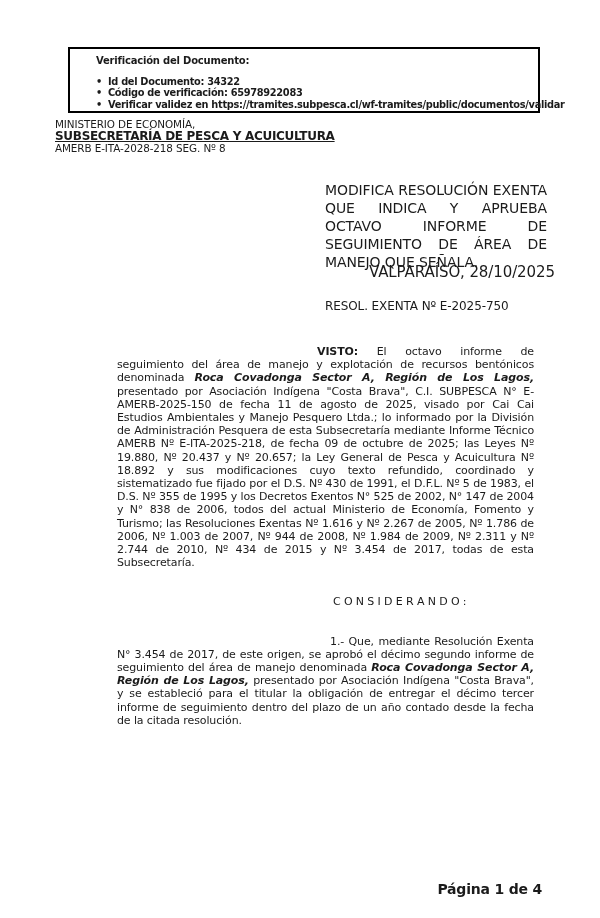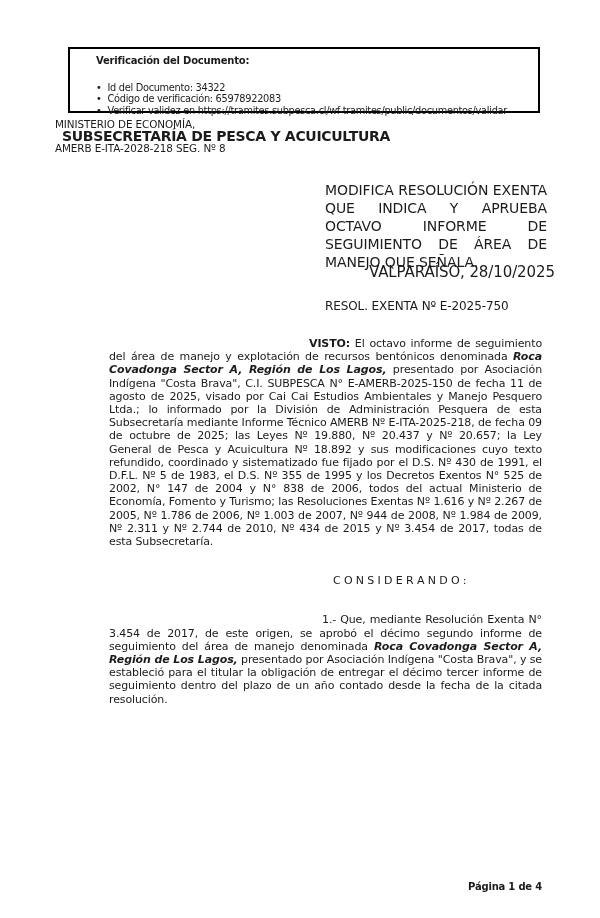--- a/index.html
+++ b/index.html
@@ -23,43 +23,43 @@
     width:472px; height:66px;
     border:2px solid #000;
     box-sizing:border-box;
     padding:6px 16px 0 26px;
   }
   .verify-title{
     font-weight:bold;
     font-size:10px;
     letter-spacing:-0.2px;
   }
-  .verify-list{margin-top:16px;}
+  .verify-list{margin-top:10px;font-weight:bold;}
   .verify-item{
     font-size:9.8px;
     letter-spacing:-0.3px;
     line-height:11.3px;
     white-space:nowrap;
   }
   .bullet{display:inline-block;margin-right:6px;}
   
   .letterhead{
     position:absolute;
     left:55px; top:119px;
     width:232px;
     font-size:10.4px;
     line-height:11.8px;
     letter-spacing:-0.1px;
   }
   .letterhead .subpesca{
     font-weight:bold;
+    text-decoration:underline;
     white-space:nowrap;
-    font-size:14px;
+    font-size:12px;
     letter-spacing:-0.3px;
-    margin-left:7px;
   }
   
   .subject{
     position:absolute;
     left:325px; top:181px;
     width:222px;
     font-size:14px;
     line-height:18px;
     text-align:justify;
     letter-spacing:-0.1px;
@@ -80,40 +80,40 @@
   
   .body-text{
     position:absolute;
     left:105px; top:333px;
     width:441px;
     font-size:11px;
     line-height:13.2px;
     text-align:justify;
     letter-spacing:-0.12px;
   }
-  .body-text p{margin:4px;}
+  .body-text p{margin:12px;}
   .para{text-indent:200px;}
   .para.numbered{text-indent:213px;}
   .run-b{font-weight:bold;}
   .run-bi{font-weight:bold;font-style:italic;}
   .considerando{
     font-weight:normal;
     margin-top:26px !important;
     margin-left:228px !important;
     text-align:left;
     white-space:nowrap;
   }
   .p1{margin-top:26px !important;}
   .p2{margin-top:13px !important;}
   .p3{margin-top:13px !important;}
   
   .footer{
     position:absolute;
     right:58px; top:881px;
-    font-size:10px;
+    font-size:14px;
     font-weight:bold;
     letter-spacing:-0.2px;
     margin-left:16px;
   }
 </style>
 </head>
 <body>
 
 <div class="page">
 

